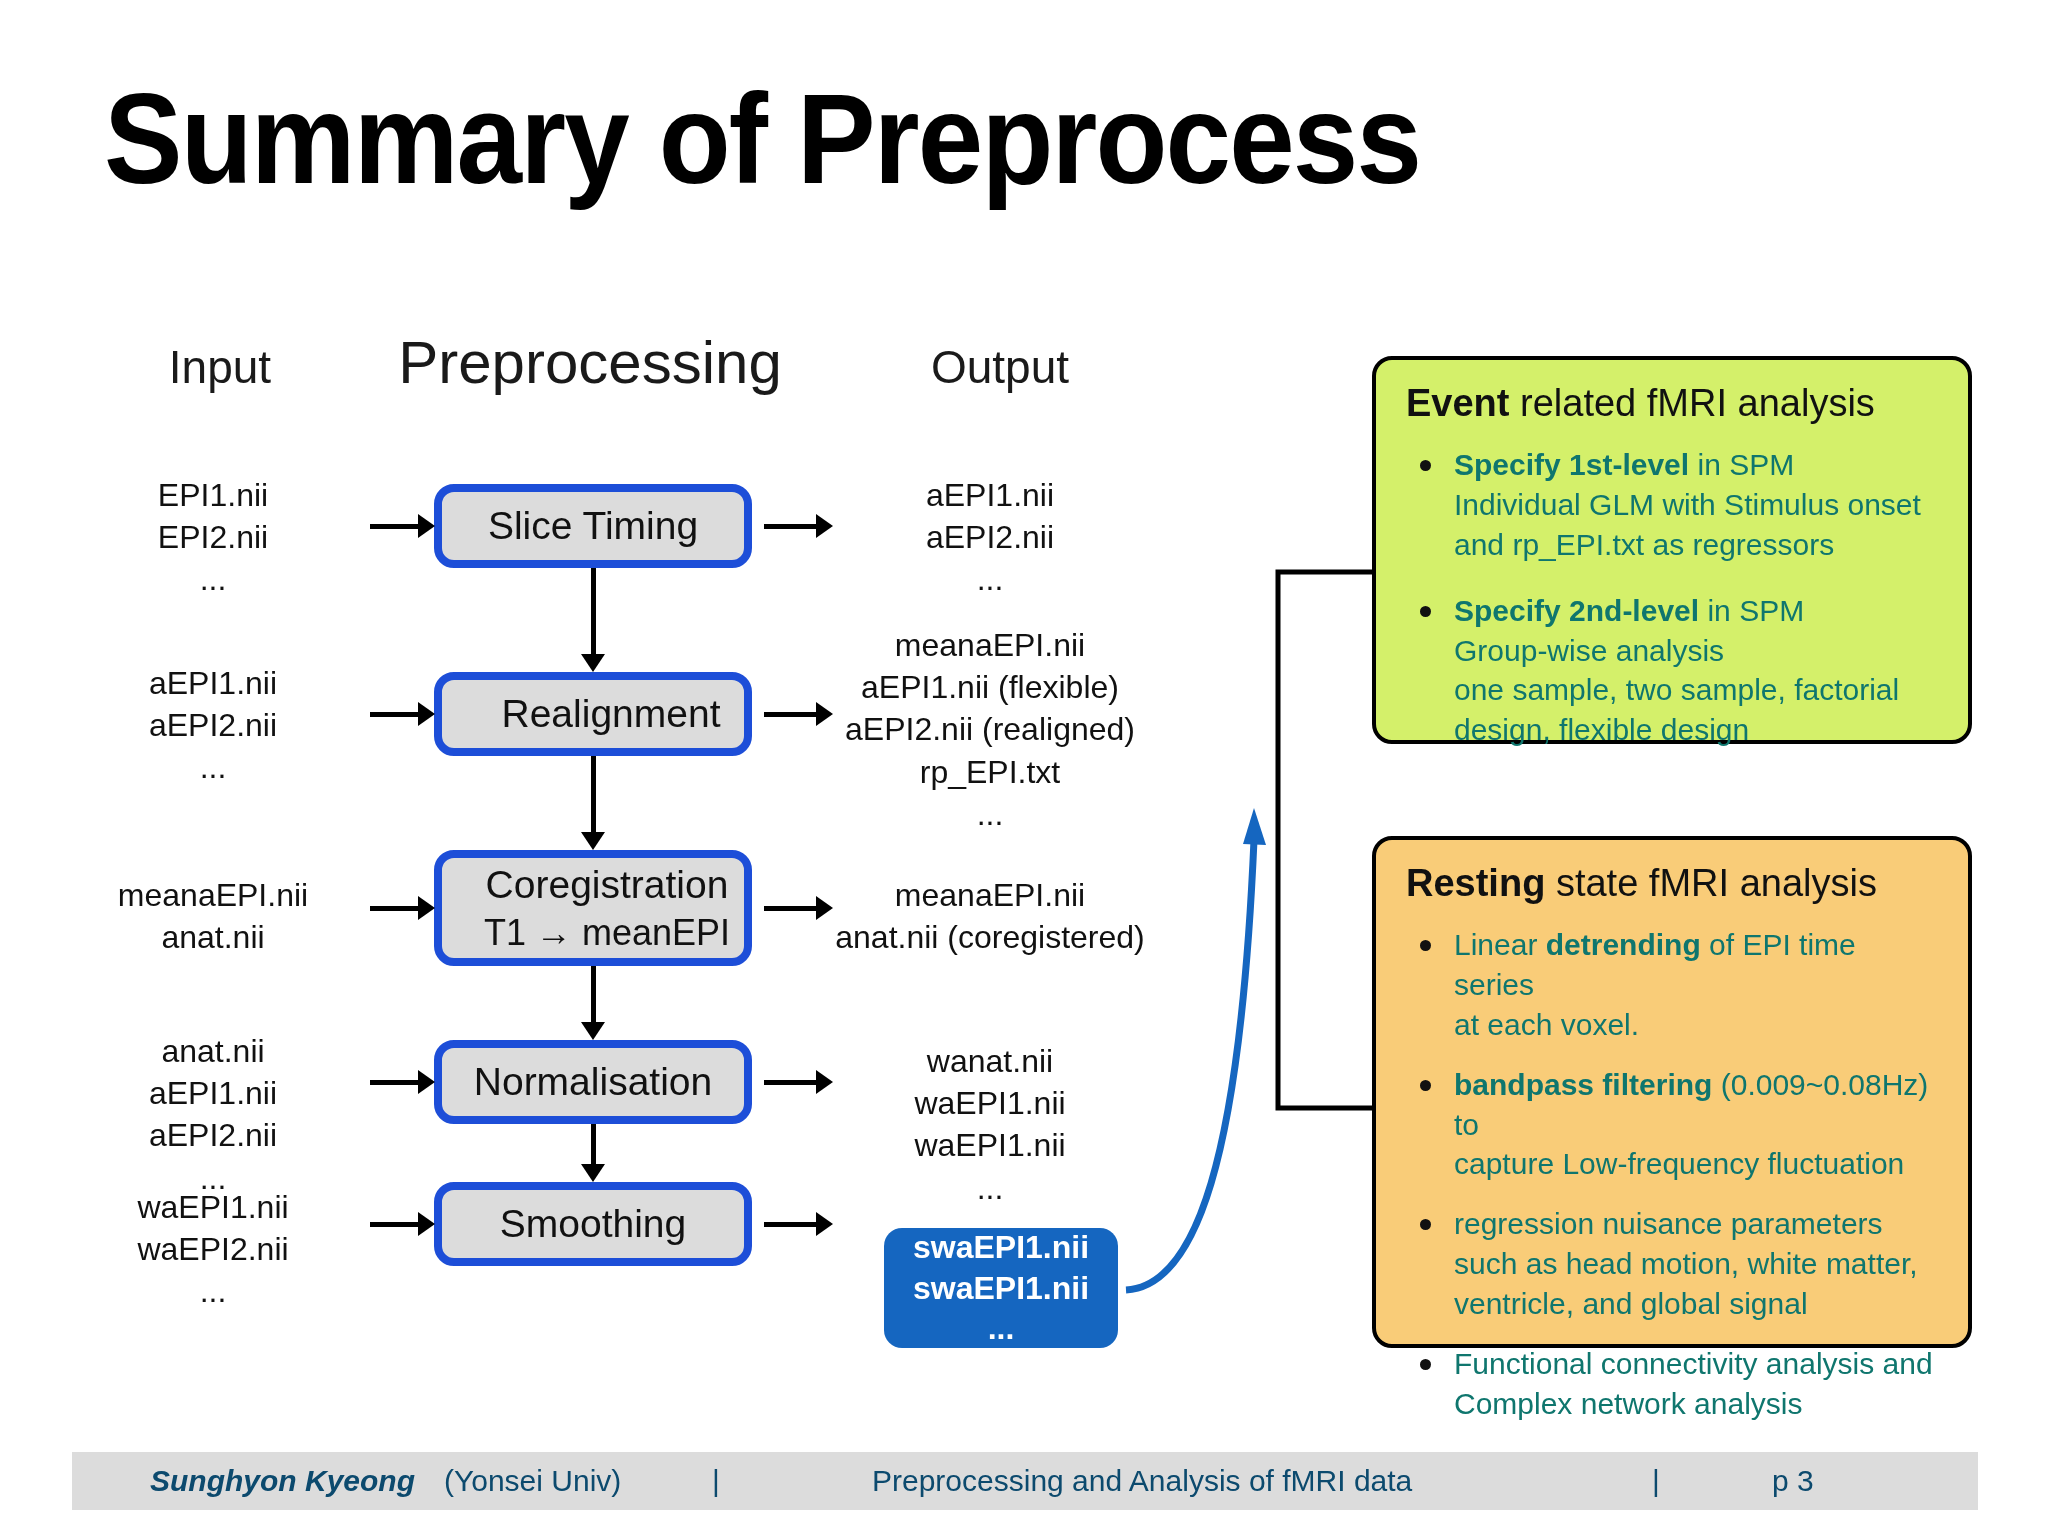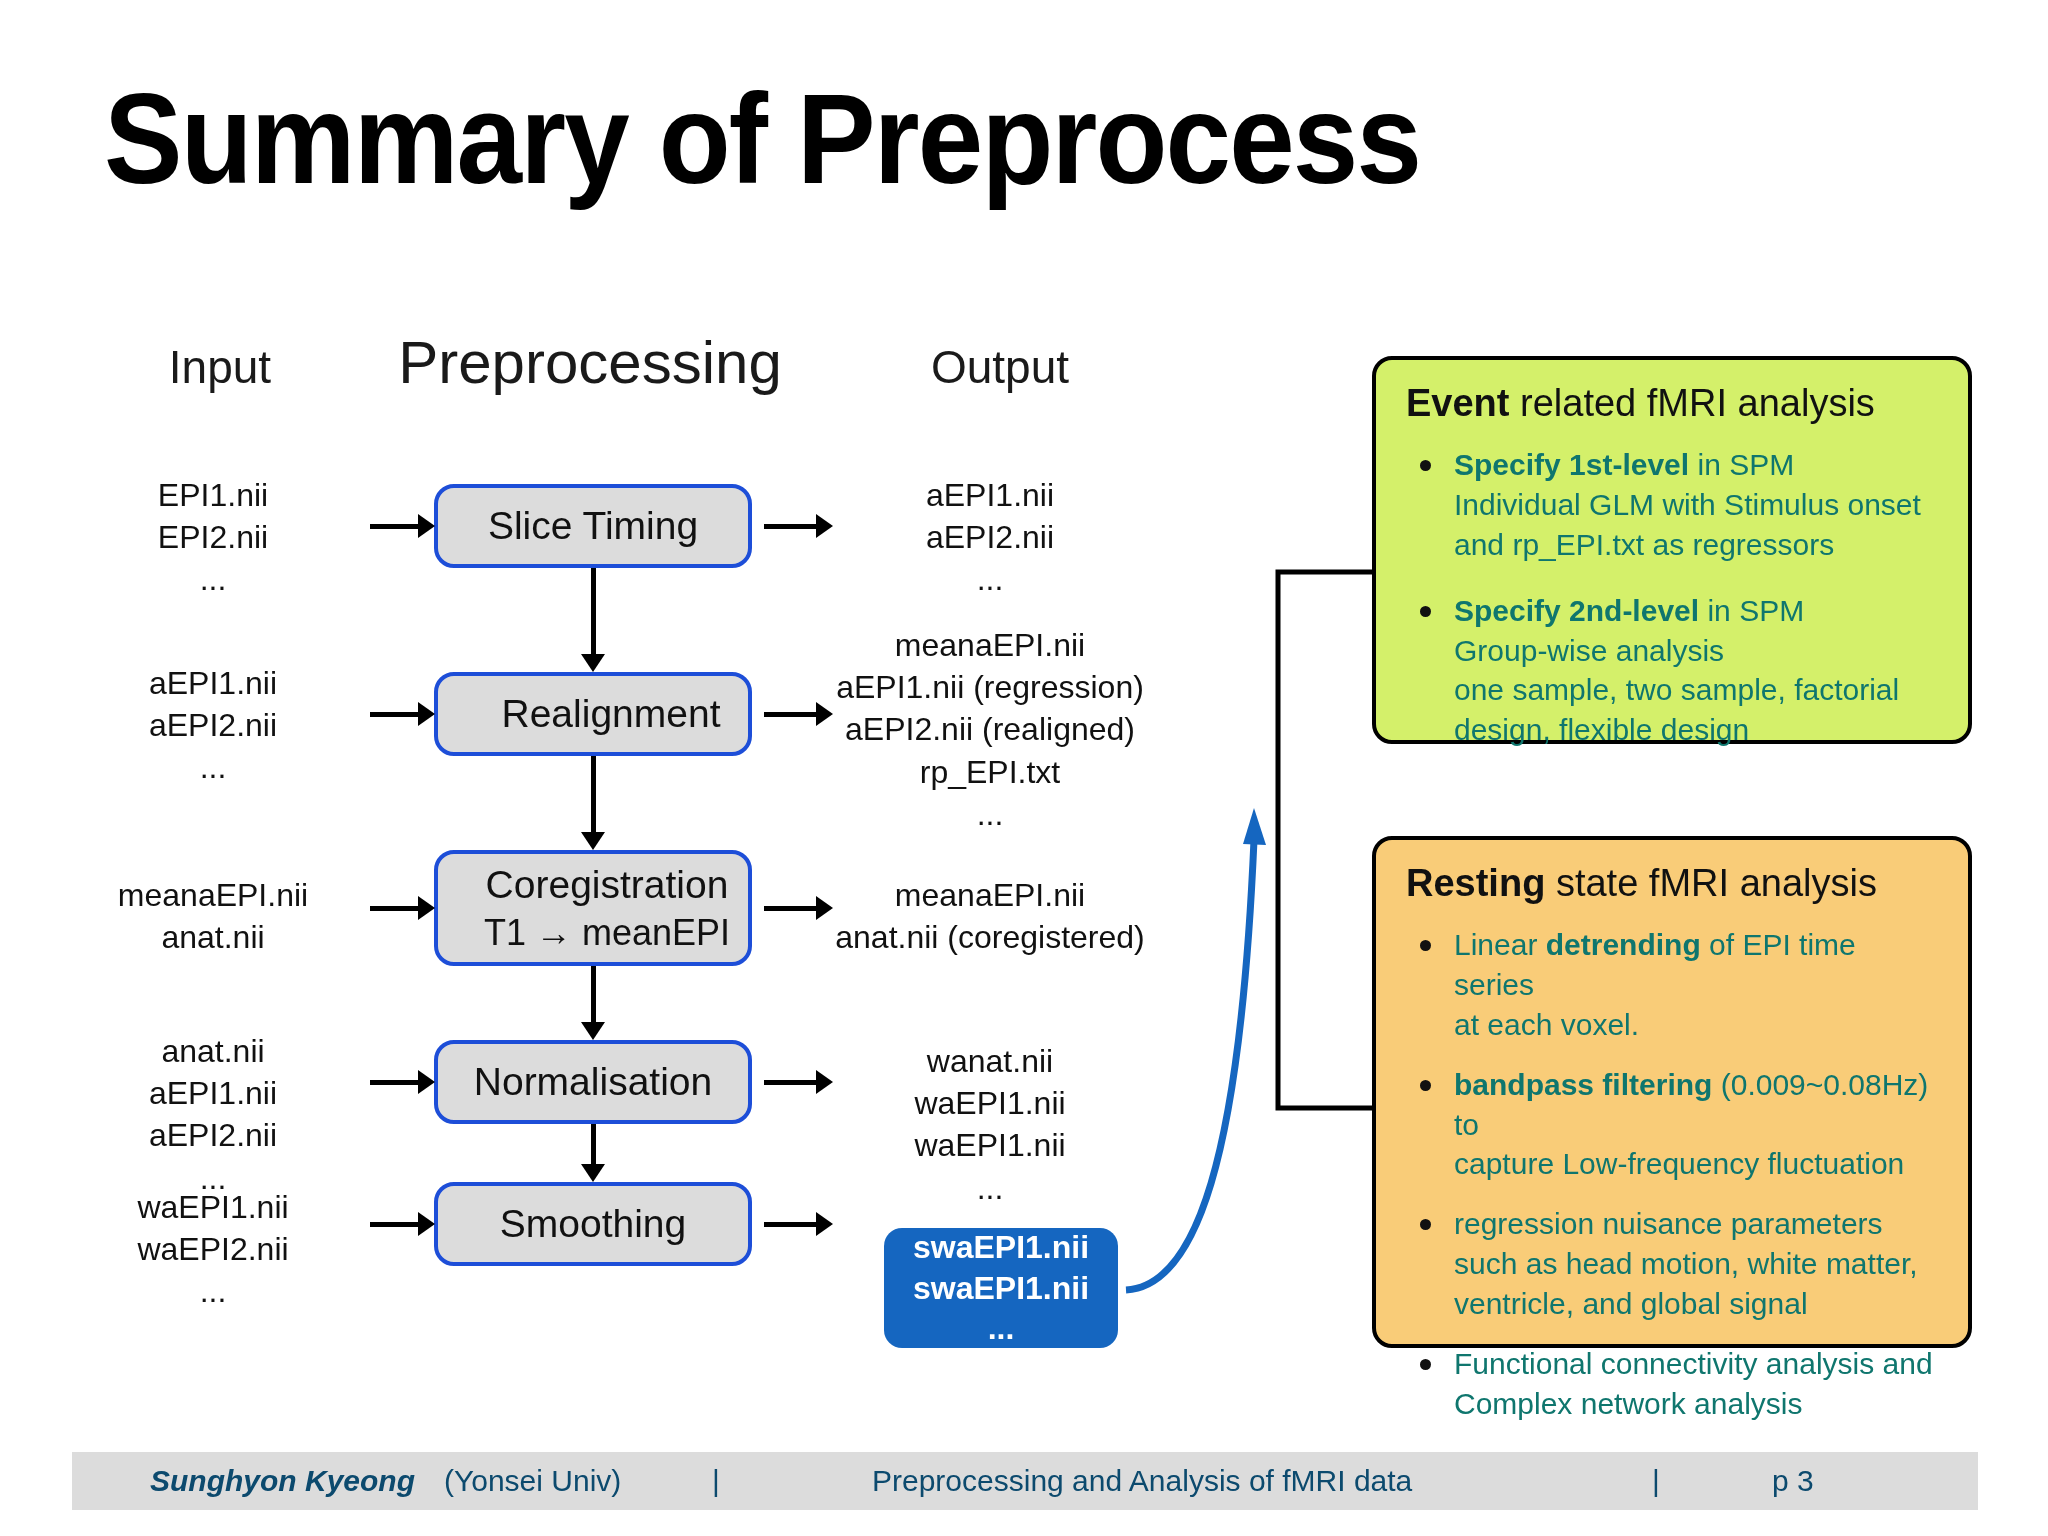--- a/index.html
+++ b/index.html
@@ -36,21 +36,21 @@
   #head-input  { left: 120px;  top: 340px; width: 200px; font-size: 46px; }
   #head-proc   { left: 360px;  top: 328px; width: 460px; font-size: 60px; }
   #head-output { left: 860px;  top: 340px; width: 280px; font-size: 46px; }
 
   
   .flow-box {
     position: absolute;
     left: 434px;
     width: 318px;
     background: #dcdcdc;
-    border: 4px solid #1d4ed8;
+    border: 8px solid #1d4ed8;
     border-radius: 20px;
     display: flex;
     flex-direction: column;
     align-items: center;
     justify-content: center;
     font-size: 39px;
     color: #111;
     line-height: 1.15;
   }
   .flow-box .sub { font-size: 36px; margin-top: 4px; }
@@ -256,21 +256,21 @@
       <div>...</div>
     </div>
 
   <div class="io-text out-col" style="top:474px;">
       <div>aEPI1.nii</div>
       <div>aEPI2.nii</div>
       <div>...</div>
     </div>
   <div class="io-text out-col" style="top:624px;">
       <div>meanaEPI.nii</div>
-      <div>aEPI1.nii (regression)</div>
+      <div>aEPI1.nii (flexible)</div>
       <div>aEPI2.nii (realigned)</div>
       <div>rp_EPI.txt</div>
       <div>...</div>
     </div>
   <div class="io-text out-col" style="top:874px;">
       <div>meanaEPI.nii</div>
       <div>anat.nii (coregistered)</div>
     </div>
   <div class="io-text out-col" style="top:1040px;">
       <div>wanat.nii</div>

